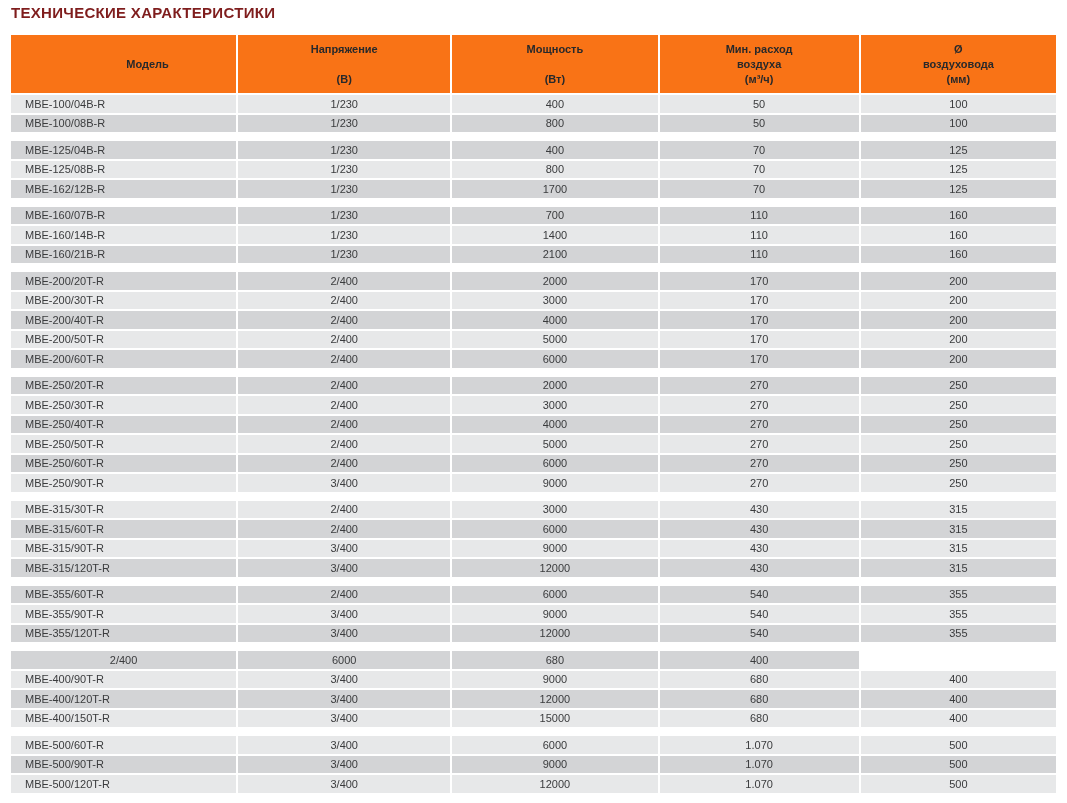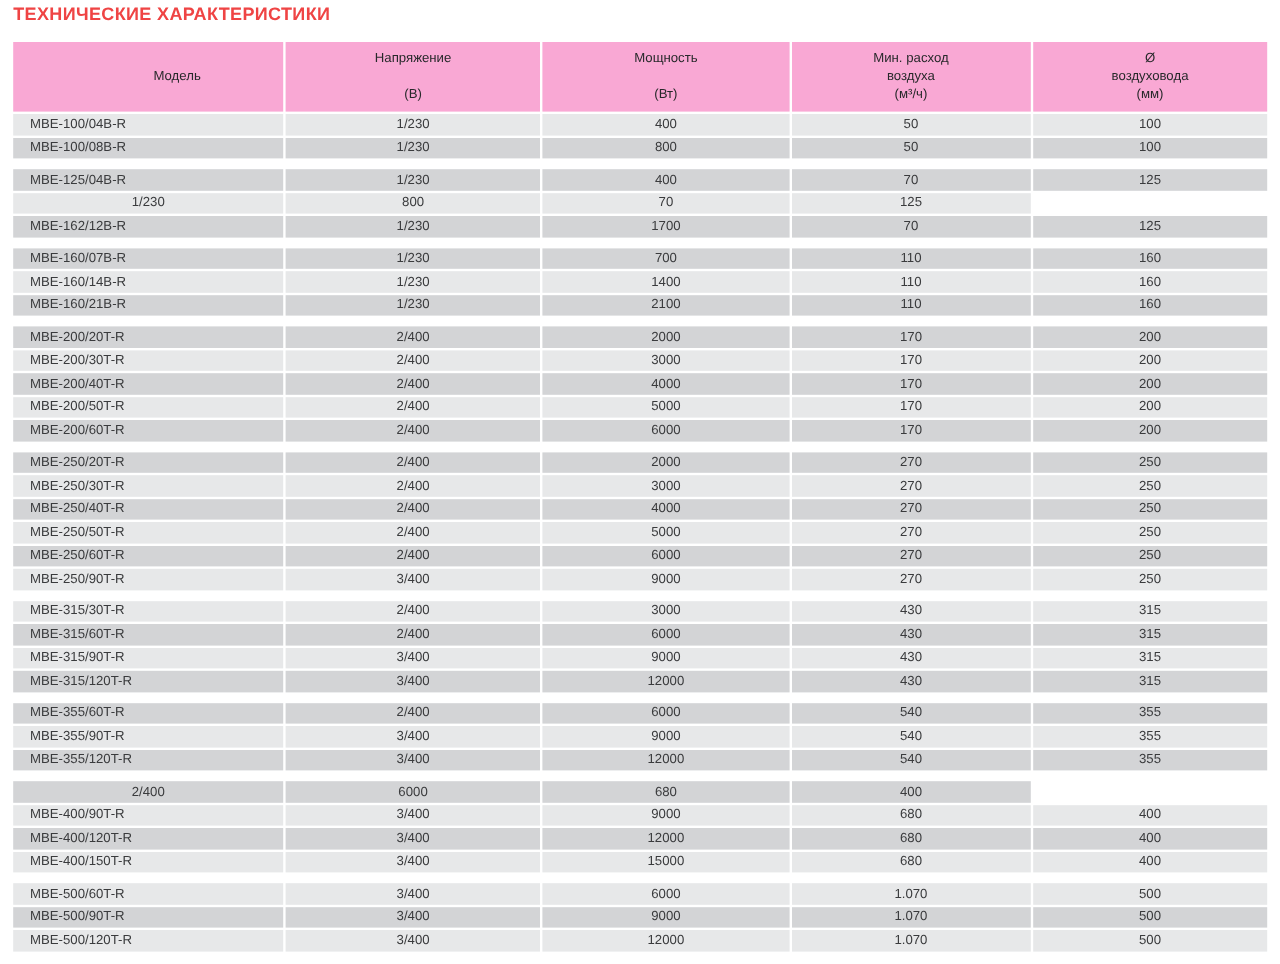--- a/index.html
+++ b/index.html
@@ -9,38 +9,38 @@
     font-family: "Liberation Sans", sans-serif;
     overflow: hidden;
     position: relative;
   }
   .page { width: 1067px; height: 803px; }
   .title {
     position: absolute;
     left: 11px; top: 4px;
     font-size: 15px;
     font-weight: bold;
-    color: #ef4444;
+    color: #7f1d1d;
     letter-spacing: 0.3px;
   }
   .spec-table {
     position: absolute;
     left: 11px; top: 35px;
     width: 1045px;
   }
   .grid-row {
     display: grid;
     grid-template-columns: 226fr 213fr 206fr 200fr 196fr;
     column-gap: 2px;
   }
   .header-row { height: 58px; }
   .header-cell {
-    background: #f9a8d4;
+    background: #f97316;
     color: #28292b;
-    font-weight: normal;
+    font-weight: bold;
     font-size: 11px;
     line-height: 13px;
     display: flex;
     flex-direction: column;
     align-items: center;
     text-align: center;
   }
   .header-cell.center-v { justify-content: center; padding-left: 48px; }
   .header-cell.spread { justify-content: space-between; padding: 8px 0 7px 0; }
   .table-body { display: flex; flex-direction: column; margin-top: 2px; }
@@ -107,20 +107,21 @@
         </div>
         <div class="table-group">
           <div class="grid-row data-row dark">
             <div class="cell model-cell">MBE-125/04B-R</div>
             <div class="cell">1/230</div>
             <div class="cell">400</div>
             <div class="cell">70</div>
             <div class="cell">125</div>
           </div>
           <div class="grid-row data-row light">
+            <div class="cell model-cell">MBE-125/08B-R</div>
             <div class="cell">1/230</div>
             <div class="cell">800</div>
             <div class="cell">70</div>
             <div class="cell">125</div>
           </div>
           <div class="grid-row data-row dark">
             <div class="cell model-cell">MBE-162/12B-R</div>
             <div class="cell">1/230</div>
             <div class="cell">1700</div>
             <div class="cell">70</div>

